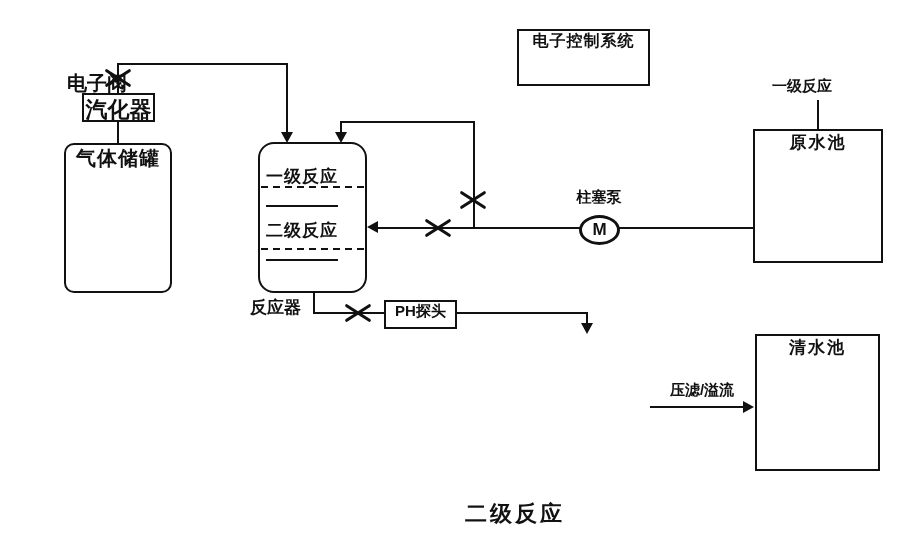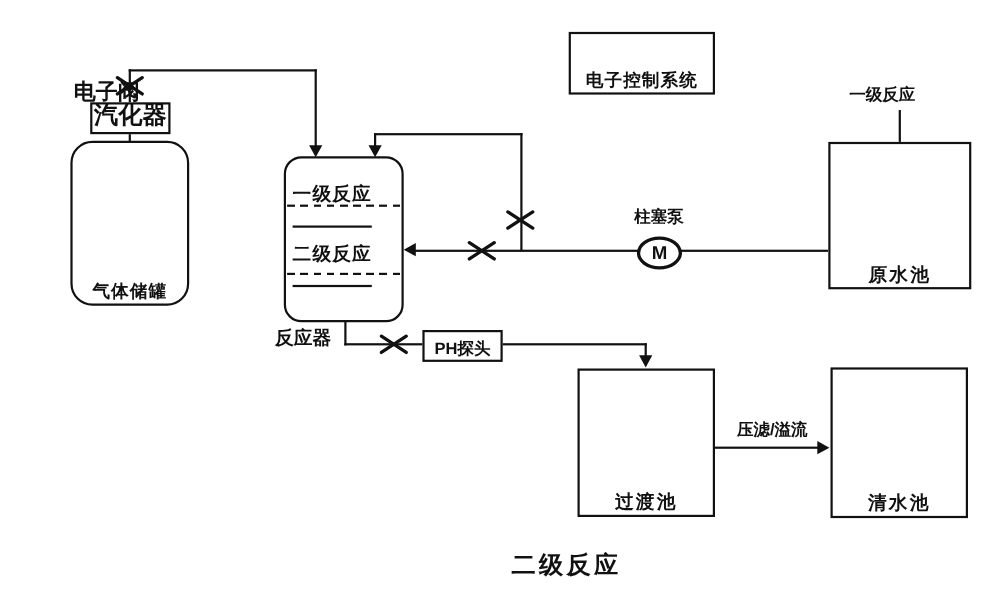--- a/index.html
+++ b/index.html
@@ -3,21 +3,21 @@
 <meta charset="utf-8">
 <style>
   html,body{margin:0;padding:0;background:#fff;}
   #canvas{
     position:relative;width:901px;height:540px;background:#fff;
     font-family:"Liberation Sans","DejaVu Sans",sans-serif;
     color:#111;overflow:hidden;
   }
   .box{
     position:absolute;box-sizing:border-box;border:2.5px solid #111;
-    background:#fff;display:flex;align-items:flex-end;justify-content:center;
+    background:#fff;display:flex;align-items:flex-start;justify-content:center;
     font-weight:bold;text-align:center;
   }
   .line{position:absolute;background:#111;}
   .dashed{
     position:absolute;height:2px;
     background:repeating-linear-gradient(90deg,#111 0 7px,transparent 7px 12px);
   }
   .lbl{position:absolute;font-weight:bold;white-space:nowrap;}
   .valve{position:absolute;width:26px;height:20px;}
   .valve::before,.valve::after{
@@ -83,21 +83,21 @@
   <div class="lbl" style="left:652px;top:381px;width:100px;text-align:center;font-size:15px;">压滤/溢流</div>
 
   <div class="box" style="left:517px;top:29px;width:133px;height:57px;font-size:16px;letter-spacing:1px;">
     <span>电子控制系统</span>
   </div>
 
   <div class="box" style="left:82px;top:93px;width:73px;height:29px;font-size:22px;">
     <span>汽化器</span>
   </div>
 
-  <div class="box" style="left:64px;top:128px;width:108px;height:150px;border-radius:20px;font-size:16px;letter-spacing:1px;">
+  <div class="box" style="left:64px;top:143px;width:108px;height:150px;border-radius:10px;font-size:20px;letter-spacing:1px;">
     <span>气体储罐</span>
   </div>
 
   <div class="box" style="left:258px;top:142px;width:109px;height:151px;border-radius:16px;"></div>
   <div class="stage" style="left:266px;top:165px;">一级反应</div>
   <div class="dashed" style="left:261px;top:186px;width:104px;"></div>
   <div class="stage" style="left:266px;top:219px;">二级反应</div>
   <div class="dashed" style="left:261px;top:248px;width:104px;"></div>
 
   <div class="box" style="left:753px;top:129px;width:130px;height:134px;font-size:17px;letter-spacing:2px;">
@@ -105,23 +105,20 @@
   </div>
 
   <div class="pump">
     <span>M</span>
   </div>
 
   <div class="box" style="left:384px;top:300px;width:73px;height:29px;font-size:15px;">
     <span>PH探头</span>
   </div>
 
-  <div class="box" style="left:525px;top:335px;width:125px;height:135px;font-size:17px;letter-spacing:2px;">
-    <span>过渡池</span>
-  </div>
 
   <div class="box" style="left:755px;top:334px;width:125px;height:137px;font-size:17px;letter-spacing:2px;">
     <span>清水池</span>
   </div>
 
   <div class="title">二级反应</div>
 
 </div>
 
 </body></html>

